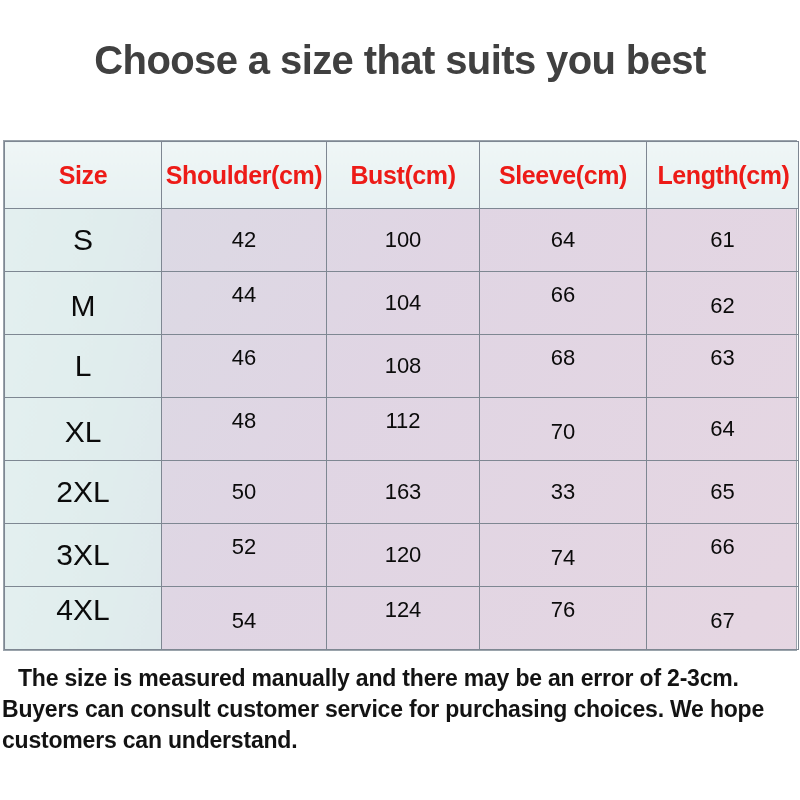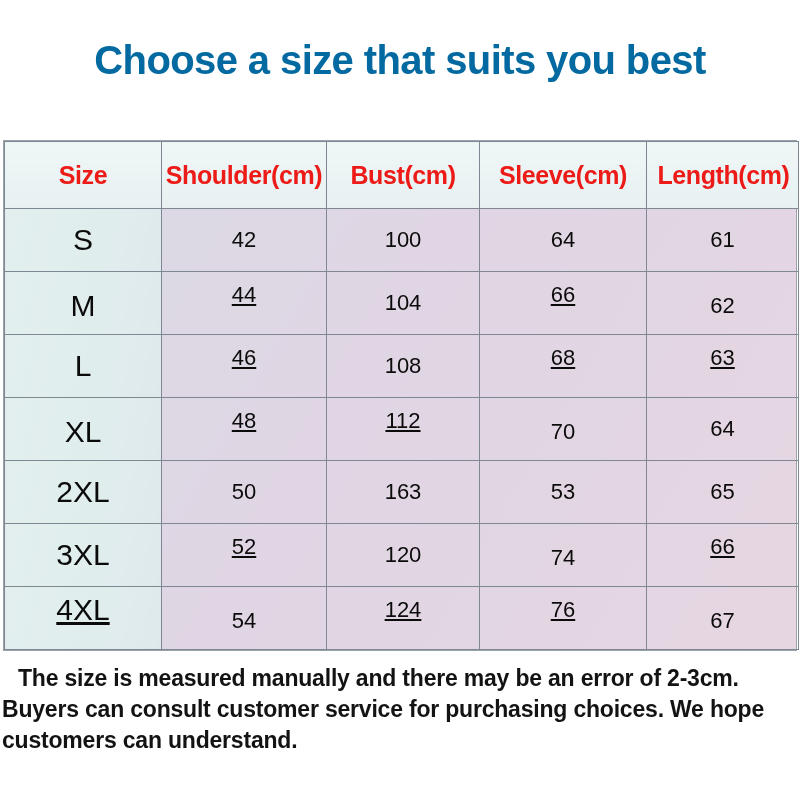--- a/index.html
+++ b/index.html
@@ -27,21 +27,21 @@
     position: absolute;
     left: 0;
     top: 36px;
     width: 800px;
     text-align: center;
     font-family: "Liberation Sans", sans-serif;
     font-weight: bold;
     font-size: 40px;
     line-height: 48px;
     letter-spacing: -0.6px;
-    color: #0369a1;
+    color: #404040;
     white-space: nowrap;
   }
 
   
   .chart-wrap {
     position: absolute;
     left: 3px;
     top: 140px;
     width: 794px;
     height: 511px;
@@ -129,21 +129,21 @@
   }
   .val-text {
     display: block;
     font-size: 22px;
     line-height: 34px;
     font-weight: normal;
     color: #0b0b0b;
   }
 
   
-  .nudge-up   { position: relative; top: -8px; text-decoration: underline; }
+  .nudge-up   { position: relative; top: -8px; }
   .nudge-dn-s { position: relative; top: 3px; }
 
   
   .note {
     position: absolute;
     left: 2px;
     top: 663px;
     width: 766px;
     font-family: "Liberation Sans Narrow", "Liberation Sans", sans-serif;
     font-weight: bold;
@@ -266,21 +266,21 @@
           <td class="size-cell">
             <span class="size-text">2XL</span>
           </td>
           <td class="val-cell">
             <span class="val-text">50</span>
           </td>
           <td class="val-cell">
             <span class="val-text">163</span>
           </td>
           <td class="val-cell">
-            <span class="val-text">53</span>
+            <span class="val-text">33</span>
           </td>
           <td class="val-cell">
             <span class="val-text">65</span>
           </td>
         </tr>
 
         <tr class="data-row">
           <td class="size-cell">
             <span class="size-text">3XL</span>
           </td>

